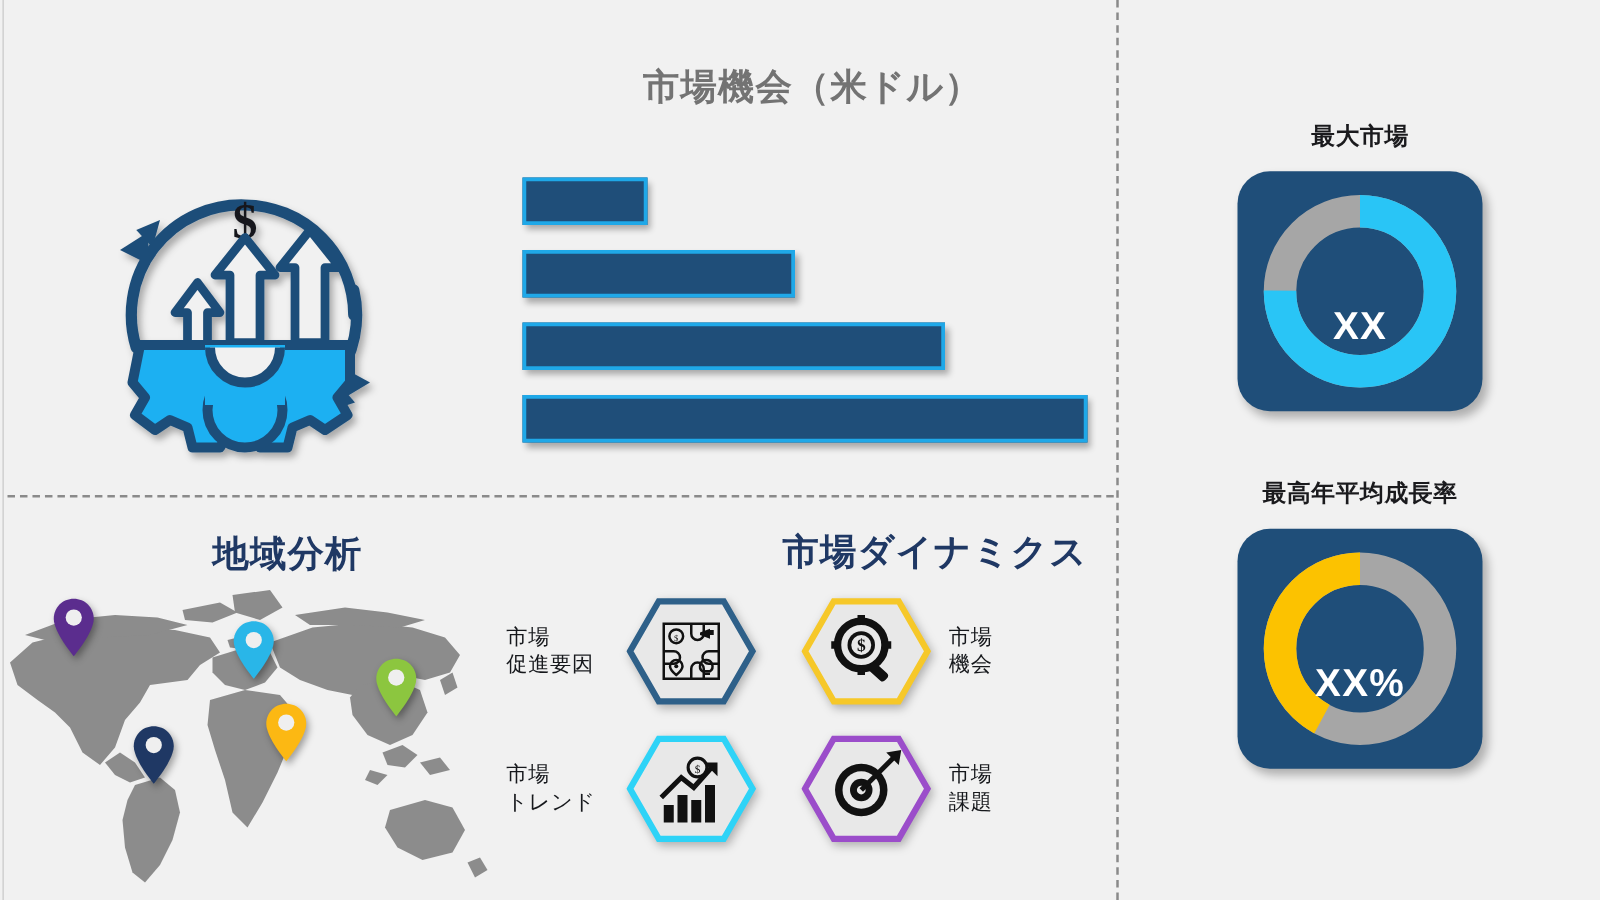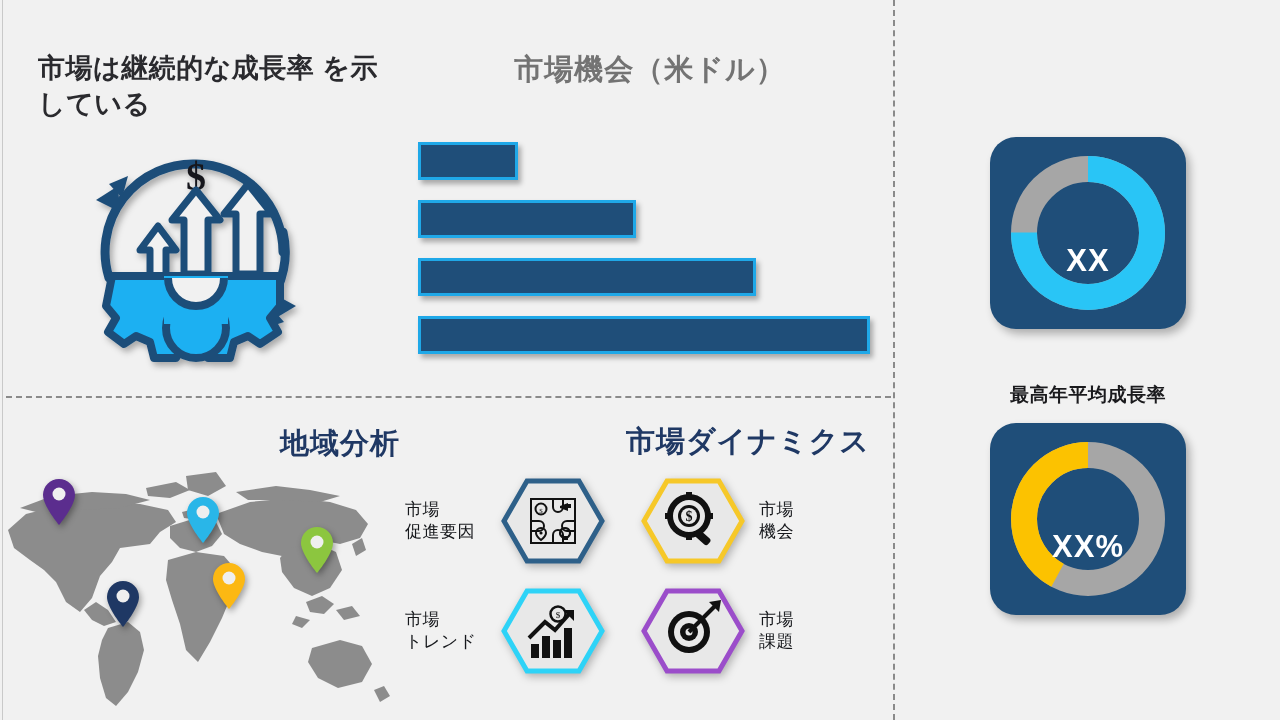--- a/index.html
+++ b/index.html
@@ -36,21 +36,21 @@
     line-height: 1.35; letter-spacing: 0.5px;
   }
   .q2-title {
     position: absolute; left: 420px; top: 50px; width: 460px;
     font-size: 29px; font-weight: bold; color: #737373;
     text-align: center; letter-spacing: 1px;
   }
   .q3-title {
     position: absolute; left: 60px; top: 424px; width: 340px;
     font-size: 29px; font-weight: bold; color: #1f3864;
-    text-align: right; letter-spacing: 1px;
+    text-align: center; letter-spacing: 1px;
   }
   .q4-title {
     position: absolute; left: 410px; top: 422px; width: 460px;
     font-size: 29px; font-weight: bold; color: #1f3864;
     text-align: right; letter-spacing: 1px;
   }
 
   
   .growth-icon { position: absolute; left: 72px; top: 128px; width: 248px; height: 246px; }
 
@@ -100,22 +100,20 @@
 </style>
 </head>
 <body>
 
 <div id="slide">
 
   <div class="frame-left"></div>
   <div class="divider-v"></div>
   <div class="divider-h"></div>
 
-  <div class="q1-title">市場は継続的な成長率
-を示している</div>
 
   <div class="growth-icon">
     <svg viewBox="0 0 248 246" width="248" height="246">
       <g filter="url(#sh1)">
         <defs>
           <filter id="sh1" x="-20%" y="-20%" width="150%" height="150%">
             <feDropShadow dx="3" dy="4" stdDeviation="3" flood-color="#000" flood-opacity="0.30"></feDropShadow>
           </filter>
         </defs>
 
@@ -318,20 +316,21 @@
             <path d="M48 44 L74 18" stroke="#111" stroke-width="4" fill="none"></path>
             <path d="M68 14 L80 12 L78 24 Z" fill="#111"></path>
           </g>
         </svg>
       </div>
       <div class="hex-label right" style="margin-left:14px;">市場
 課題</div>
     </div>
   </div>
 
+  <div class="donut-head" style="left:958px; top:96px;">最大市場</div>
 
   <div class="donut-card" style="left:990px; top:137px;">
     <svg viewBox="0 0 196 192" width="196" height="192">
 
       <circle cx="98" cy="96" r="64" fill="none" stroke="#a6a6a6" stroke-width="26"></circle>
 
       <circle cx="98" cy="96" r="64" fill="none" stroke="#29c5f6" stroke-width="26" stroke-dasharray="402.1 100.5" stroke-dashoffset="100.5" transform="rotate(-90 98 96)"></circle>
     </svg>
     <div class="donut-center">XX</div>
   </div>

